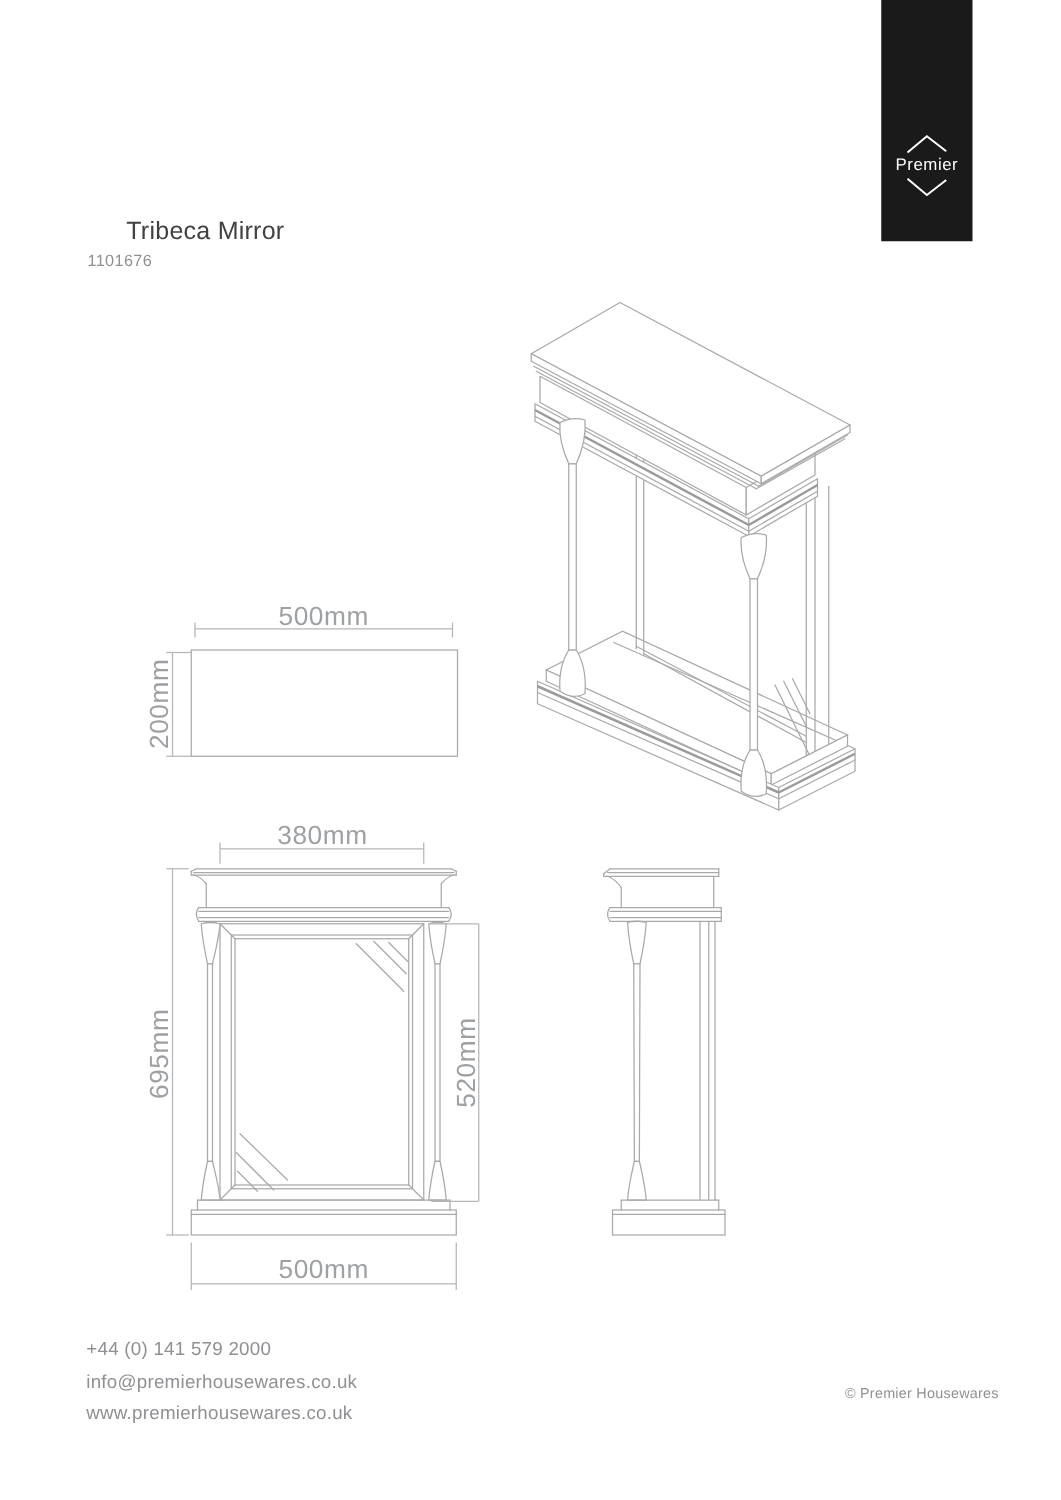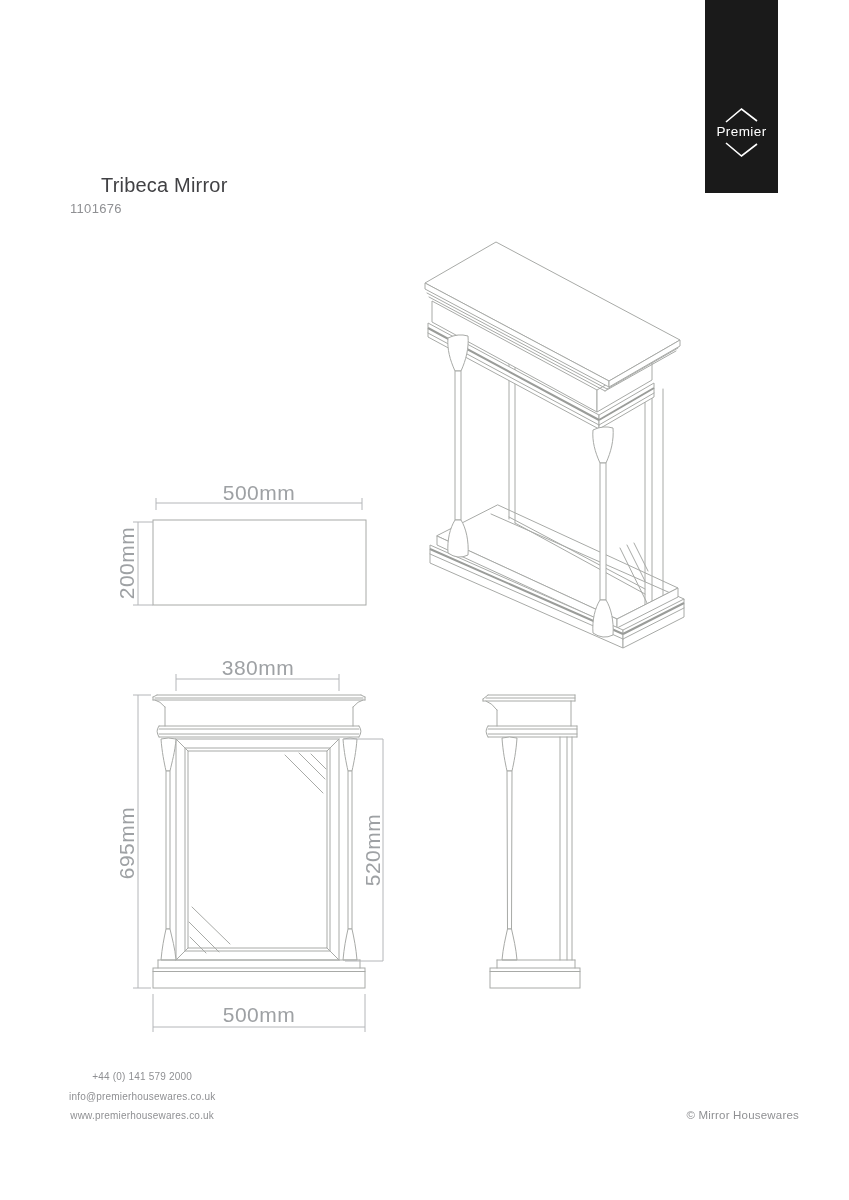--- a/index.html
+++ b/index.html
@@ -14,21 +14,21 @@
   .banner svg{position:absolute;left:0;top:90px;}
   .title{
     position:absolute;left:69px;top:174px;font-size:20px;color:#414144;
     letter-spacing:0.2px;font-weight:400;margin-left:32px;
   }
   .product-code{
     position:absolute;left:70px;top:201px;font-size:13px;color:#8f9093;letter-spacing:0.3px;
   }
   .drawing-svg{position:absolute;left:0;top:0;}
   .contact{
-    position:absolute;left:69px;top:1071px;font-size:10px;color:#8f9093;letter-spacing:0.2px;text-align:center;
+    position:absolute;left:69px;top:1071px;font-size:15px;color:#8f9093;letter-spacing:0.2px;
   }
   .contact div{margin-bottom:8.5px;}
   .copyright{
     position:absolute;right:72px;top:1109px;font-size:11.5px;color:#8f9093;letter-spacing:0.2px;
   }
   
   .ln{stroke:#a8aaa7;stroke-width:1;fill:none;stroke-linecap:round;}
   .lnf{stroke:#a8aaa7;stroke-width:1;fill:#ffffff;stroke-linejoin:round;}
   .thick{stroke:#9a9c99;stroke-width:2;fill:none;}
   .dim{stroke:#b4b6b9;stroke-width:1;fill:none;}
@@ -225,15 +225,15 @@
       <rect x="490" y="968" width="90" height="20" class="ln"></rect>
       <line x1="490" y1="971.5" x2="580" y2="971.5" class="ln"></line>
     </g>
   </svg>
 
   <div class="contact">
     <div>+44 (0) 141 579 2000</div>
     <div>info@premierhousewares.co.uk</div>
     <div>www.premierhousewares.co.uk</div>
   </div>
-  <div class="copyright">© Mirror Housewares</div>
+  <div class="copyright">© Premier Housewares</div>
 
 </div>
 
 </body></html>

